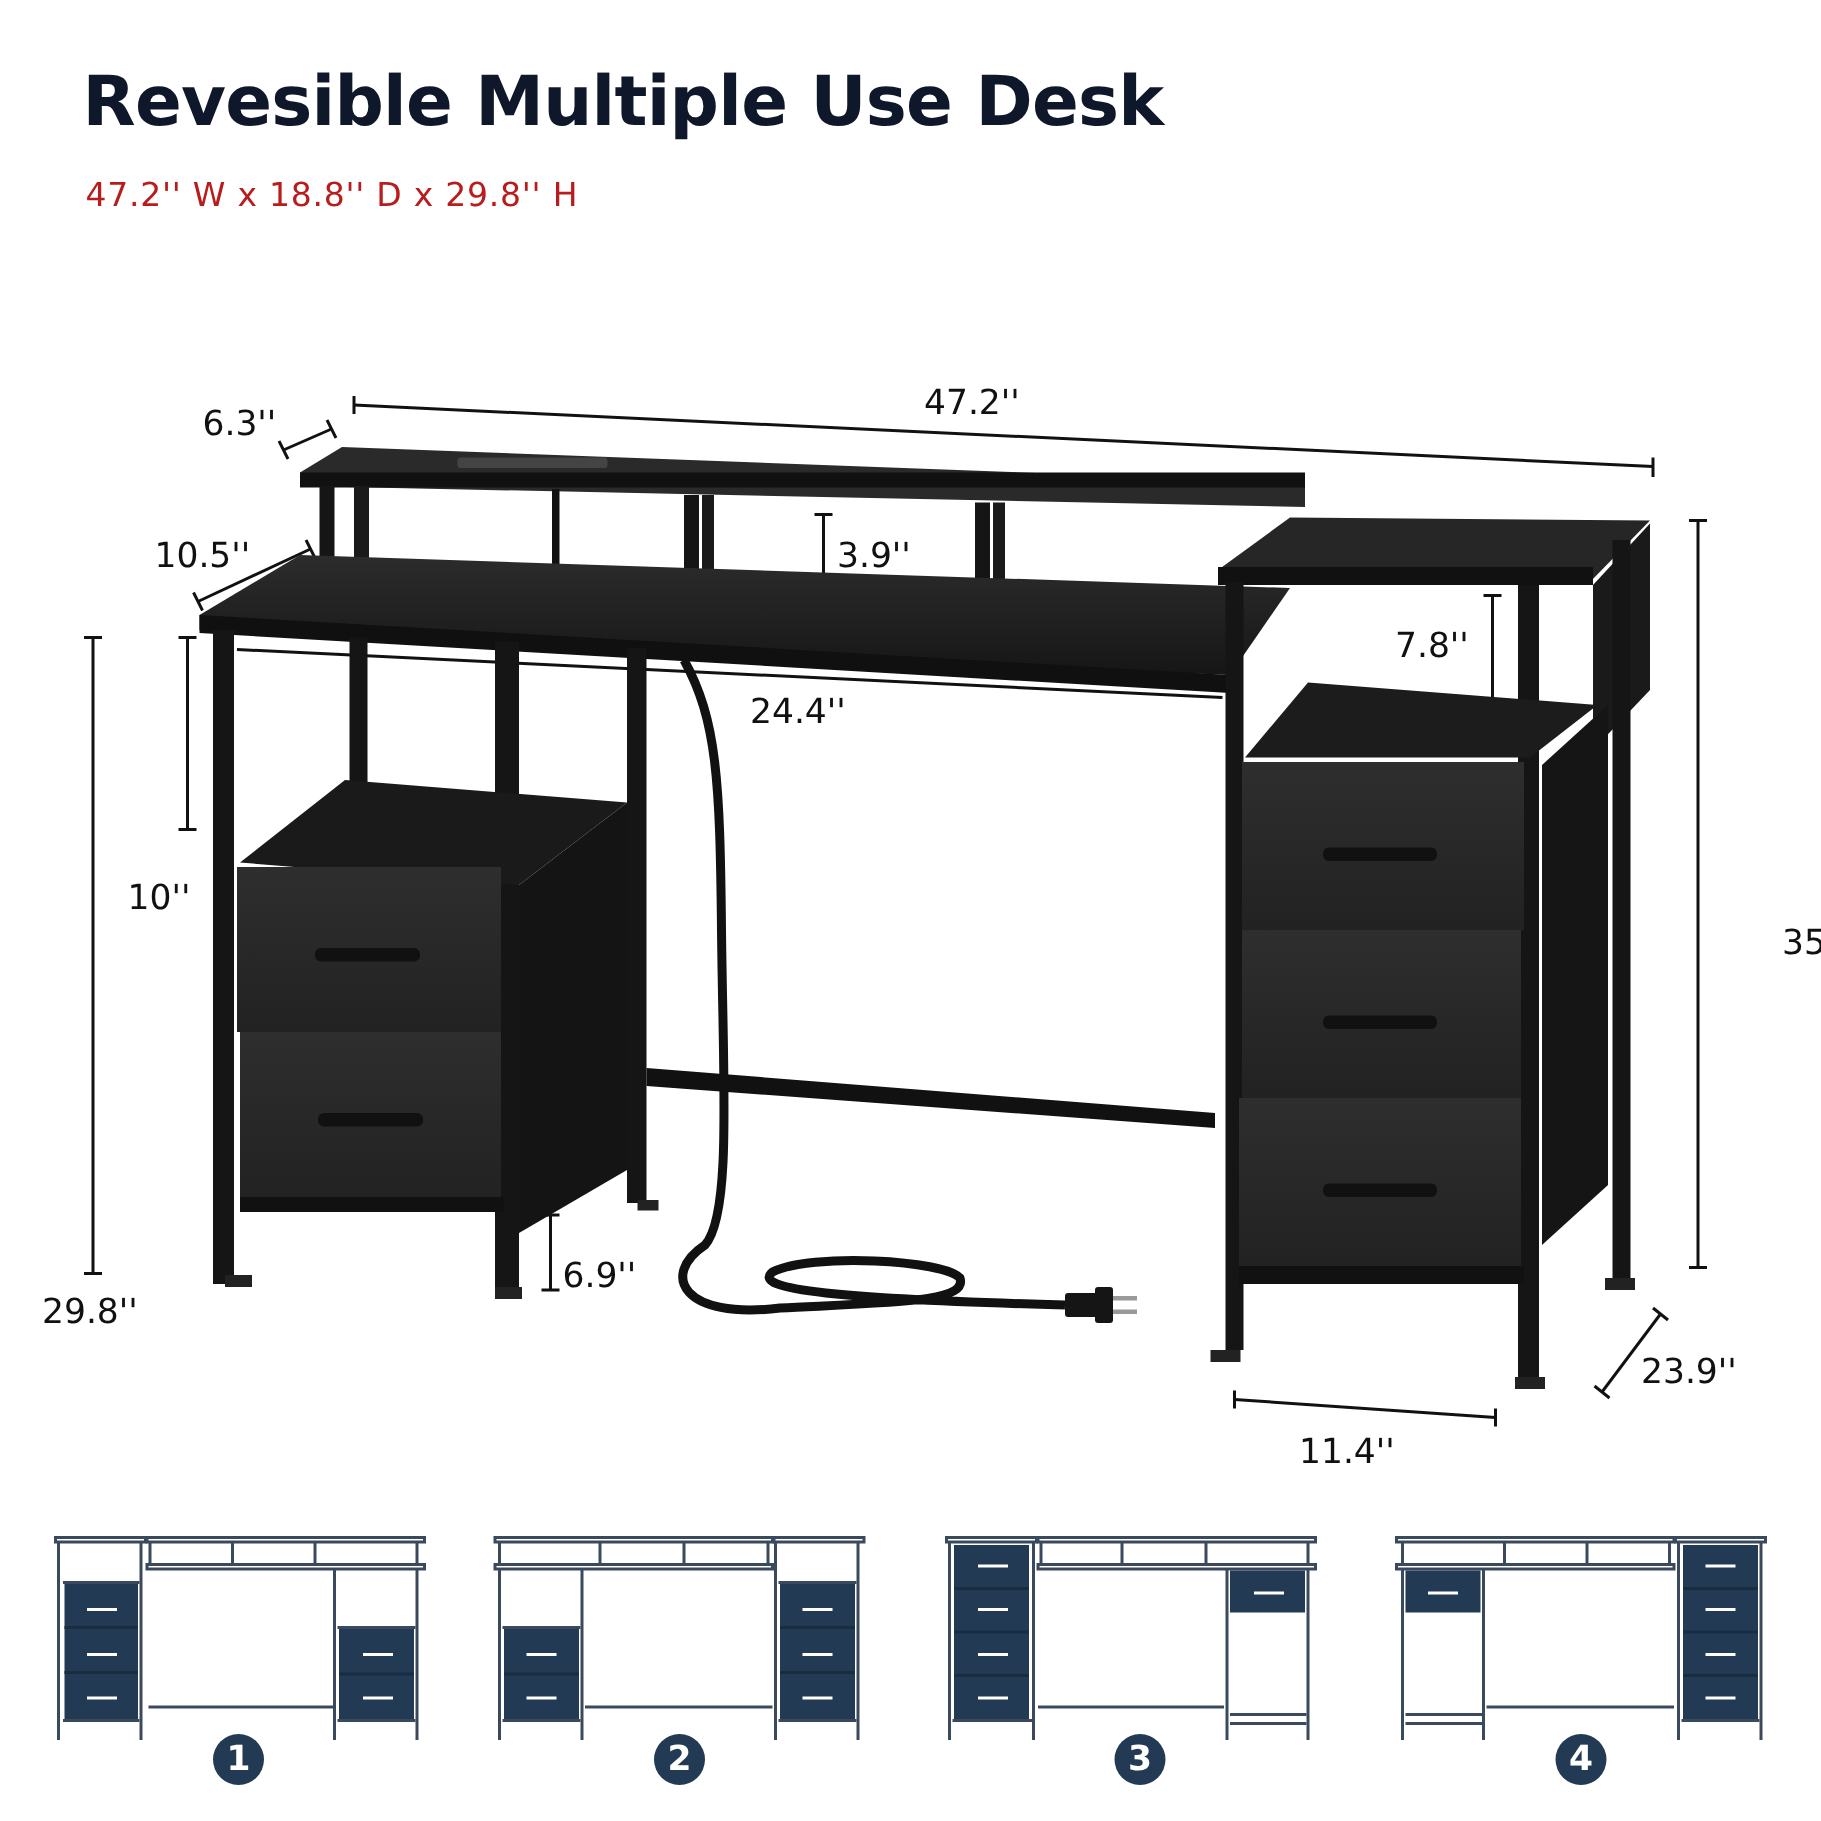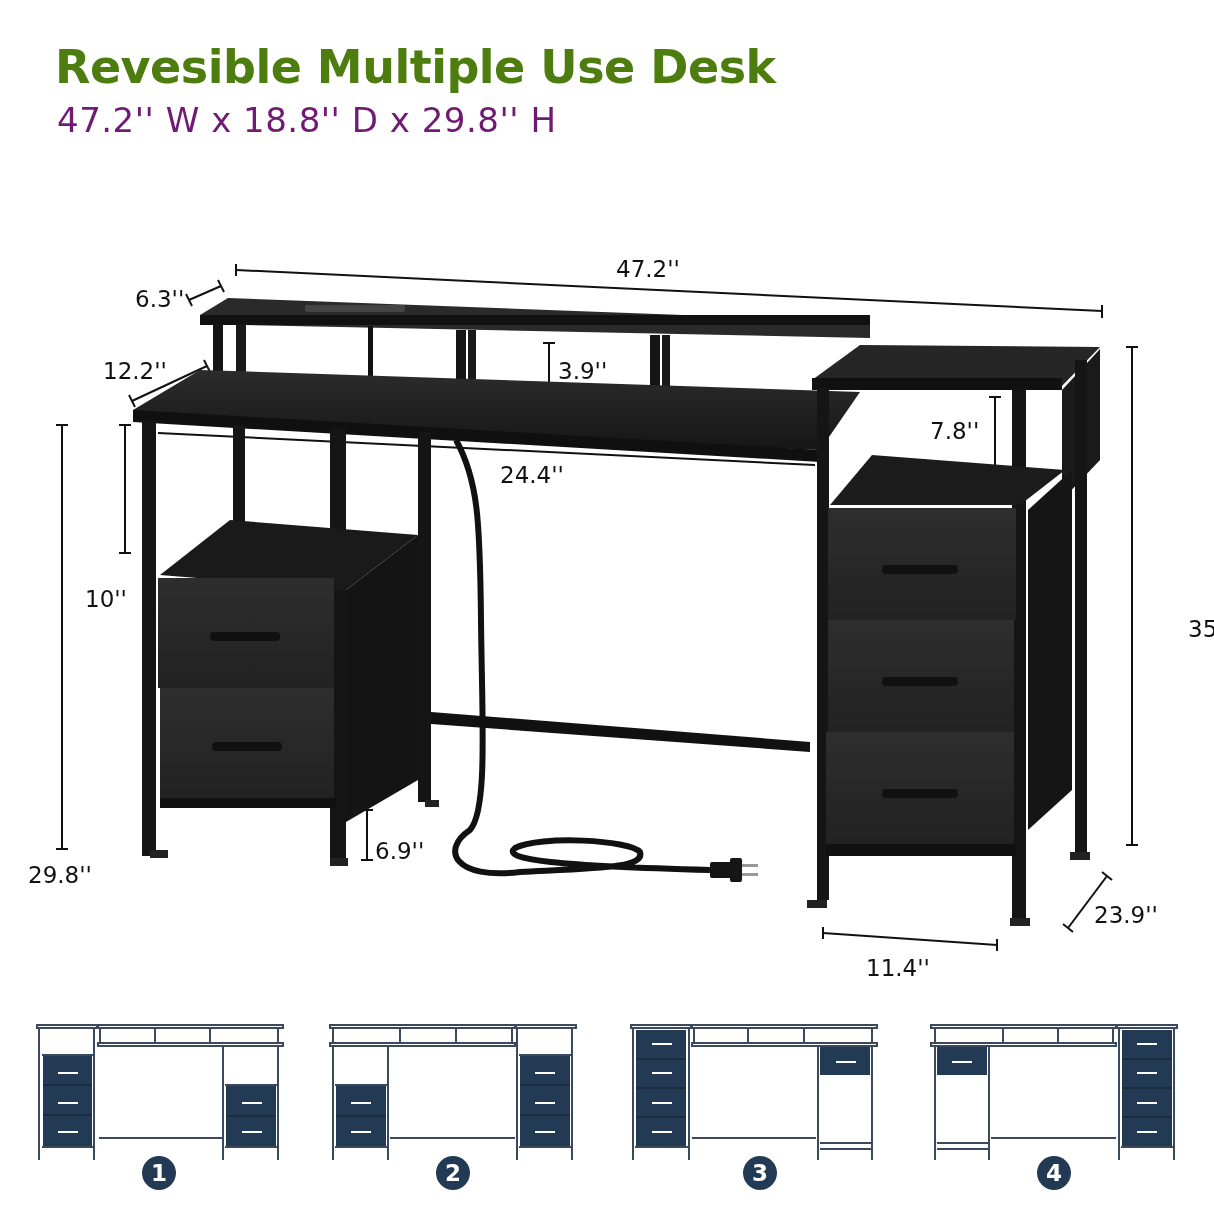--- a/index.html
+++ b/index.html
@@ -1,21 +1,21 @@
 <!DOCTYPE html>
 <html><head>
 <meta charset="utf-8">
 <style>
   html, body { margin: 0; padding: 0; background: #ffffff; }
   body { width: 1214px; height: 1214px; position: relative; overflow: hidden;
          font-family: "DejaVu Sans", sans-serif; color: #111; }
   .title { position: absolute; left: 55px; top: 40px; font-size: 46px; font-weight: bold;
-           letter-spacing: -0.5px; color: #4d7c0f; font-family: "DejaVu Sans", sans-serif; }
-  .subtitle { position: absolute; left: 57px; top: 100px; font-size: 34px; font-weight: normal;
-              color: #701a75; font-family: "DejaVu Sans", sans-serif; letter-spacing: 0.5px; }
+           letter-spacing: -0.5px; color: #0f172a; font-family: "DejaVu Sans", sans-serif; }
+  .subtitle { position: absolute; left: 57px; top: 118px; font-size: 22px; font-weight: normal;
+              color: #b91c1c; font-family: "DejaVu Sans", sans-serif; letter-spacing: 0.5px; }
   .dim { position: absolute; font-size: 23px; color: #111; font-family: "DejaVu Sans", sans-serif; white-space: nowrap; }
   svg.main { position: absolute; left: 0; top: 0; }
   .config { position: absolute; top: 1010px; width: 300px; height: 200px; }
   .config svg { position: absolute; left: 0; top: 0; }
   .badge { position: absolute; top: 1156px; width: 34px; height: 34px; border-radius: 50%;
            background: #233a54; color: #fff; font-weight: bold; font-size: 23px;
            text-align: center; line-height: 34px; font-family: "DejaVu Sans", sans-serif; }
 </style>
 </head>
 <body>
@@ -135,23 +135,23 @@
     <rect x="882" y="565" width="76" height="9" rx="4" fill="#111"></rect>
     <rect x="882" y="677" width="76" height="9" rx="4" fill="#111"></rect>
     <rect x="882" y="789" width="76" height="9" rx="4" fill="#111"></rect>
     <rect x="826" y="844" width="190" height="12" fill="#111"></rect>
     <rect x="807" y="900" width="20" height="8" fill="#222"></rect>
     <rect x="1010" y="918" width="20" height="8" fill="#222"></rect>
     <rect x="1070" y="852" width="20" height="8" fill="#222"></rect>
   </g>
 </svg>
 
-<div class="dim" style="left:135px;top:270px;margin-top:16px;">6.3''</div>
+<div class="dim" style="left:135px;top:270px;">6.3''</div>
 <div class="dim" style="left:616px;top:256px;">47.2''</div>
-<div class="dim" style="left:103px;top:358px;">12.2''</div>
+<div class="dim" style="left:103px;top:358px;">10.5''</div>
 <div class="dim" style="left:558px;top:358px;">3.9''</div>
 <div class="dim" style="left:930px;top:418px;">7.8''</div>
 <div class="dim" style="left:500px;top:462px;">24.4''</div>
 <div class="dim" style="left:85px;top:586px;">10''</div>
 <div class="dim" style="left:1140px;top:616px;margin-left:48px;">35''</div>
 <div class="dim" style="left:375px;top:818px;margin-top:20px;">6.9''</div>
 <div class="dim" style="left:28px;top:862px;">29.8''</div>
 <div class="dim" style="left:1094px;top:902px;">23.9''</div>
 <div class="dim" style="left:866px;top:955px;text-align:center;">11.4''</div>
 

